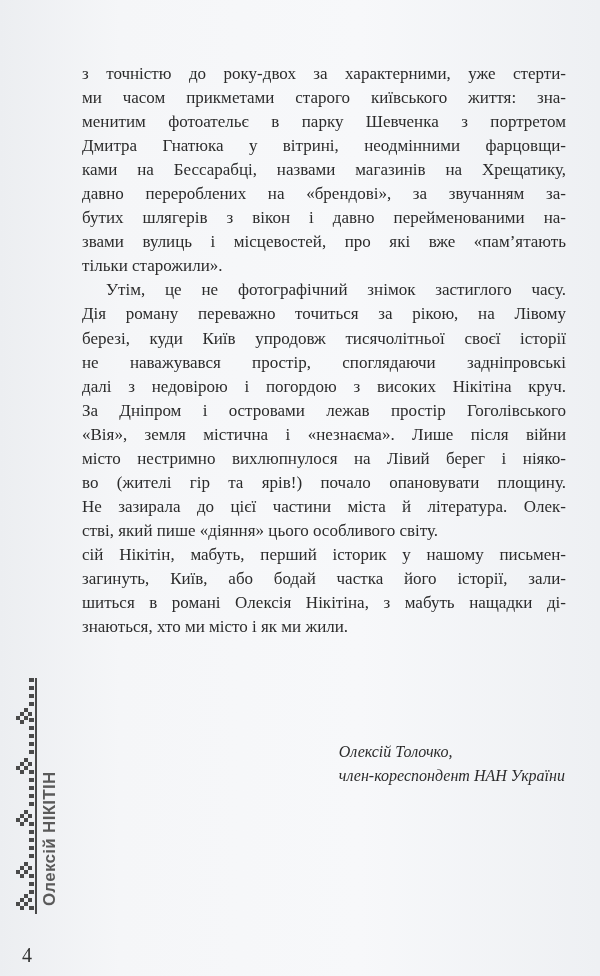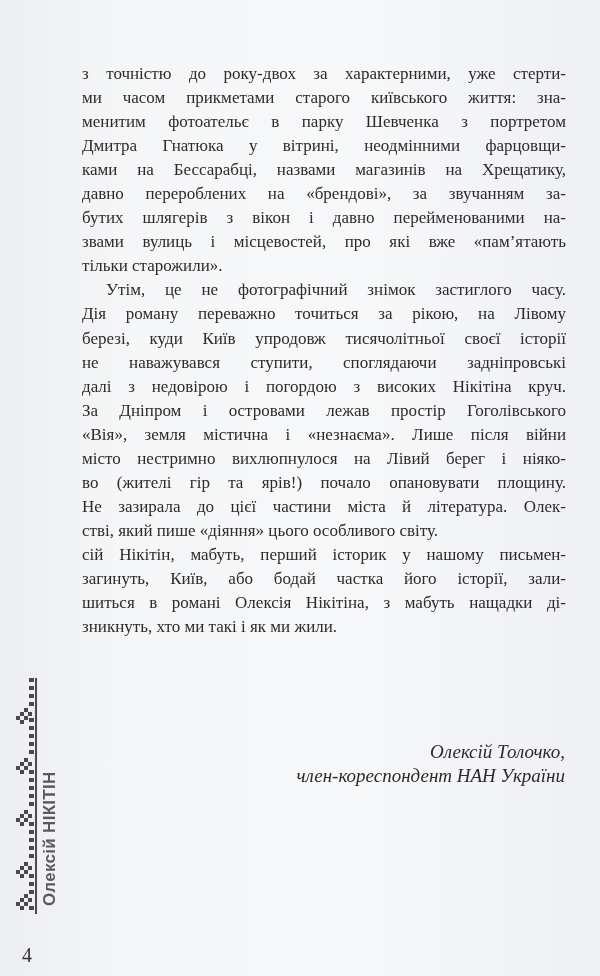--- a/index.html
+++ b/index.html
@@ -26,24 +26,23 @@
       display: block;
       white-space: nowrap;
       text-align: justify;
       text-align-last: justify;
       height: 24.05px;
     }
     .line.last { text-align-last: left; }
     .line.indent { padding-left: 24px; }
     .signature {
       position: absolute; right: 35px; top: 740px;
-      text-align: right;
       font-family: "Liberation Serif", "DejaVu Serif", serif;
       font-style: italic;
-      font-size: 19px;
+      font-size: 16px;
       line-height: 24px;
       color: #2b2b2b;
     }
     .signature span { display: block; }
     .ornament {
       position: absolute; left: 12px; top: 678px; width: 24px; height: 236px;
     }
     .rule {
       position: absolute; left: 35px; top: 678px; width: 2px; height: 236px;
       background: #4a4a4a;
@@ -83,35 +82,35 @@
     <span class="line">давно перероблених на «брендові», за звучанням за-</span>
     <span class="line">бутих шлягерів з вікон і давно перейменованими на-</span>
     <span class="line">звами вулиць і місцевостей, про які вже «пам’ятають</span>
     <span class="line last">тільки старожили».</span>
   </div>
 
   <div>
     <span class="line indent">Утім, це не фотографічний знімок застиглого часу.</span>
     <span class="line">Дія роману переважно точиться за рікою, на Лівому</span>
     <span class="line">березі, куди Київ упродовж тисячолітньої своєї історії</span>
-    <span class="line">не наважувався ступити, споглядаючи задніпровські</span>
+    <span class="line">не наважувався простір, споглядаючи задніпровські</span>
     <span class="line">далі з недовірою і погордою з високих Нікітіна круч.</span>
     <span class="line">За Дніпром і островами лежав простір Гоголівського</span>
     <span class="line">«Вія», земля містична і «незнаєма». Лише після війни</span>
     <span class="line">місто нестримно вихлюпнулося на Лівий берег і ніяко-</span>
     <span class="line">во (жителі гір та ярів!) почало опановувати площину.</span>
     <span class="line">Не зазирала до цієї частини міста й література. Олек-</span>
     <span class="line last">стві, який пише «діяння» цього особливого світу.</span>
     <span class="line">сій Нікітін, мабуть, перший історик у нашому письмен-</span>
   </div>
 
   <div>
     <span class="line">загинуть, Київ, або бодай частка його історії, зали-</span>
     <span class="line">шиться в романі Олексія Нікітіна, з мабуть нащадки ді-</span>
-    <span class="line last">зникнуть, хто ми такі і як ми жили.</span>
+    <span class="line last">знаються, хто ми місто і як ми жили.</span>
   </div>
 </div>
 
 <div class="signature">
   <span>Олексій Толочко,</span>
   <span>член-кореспондент НАН України</span>
 </div>
 
 <svg class="ornament" viewBox="0 0 24 236" width="24" height="236" xmlns="http://www.w3.org/2000/svg">
   <g fill="#4a4a4a">

